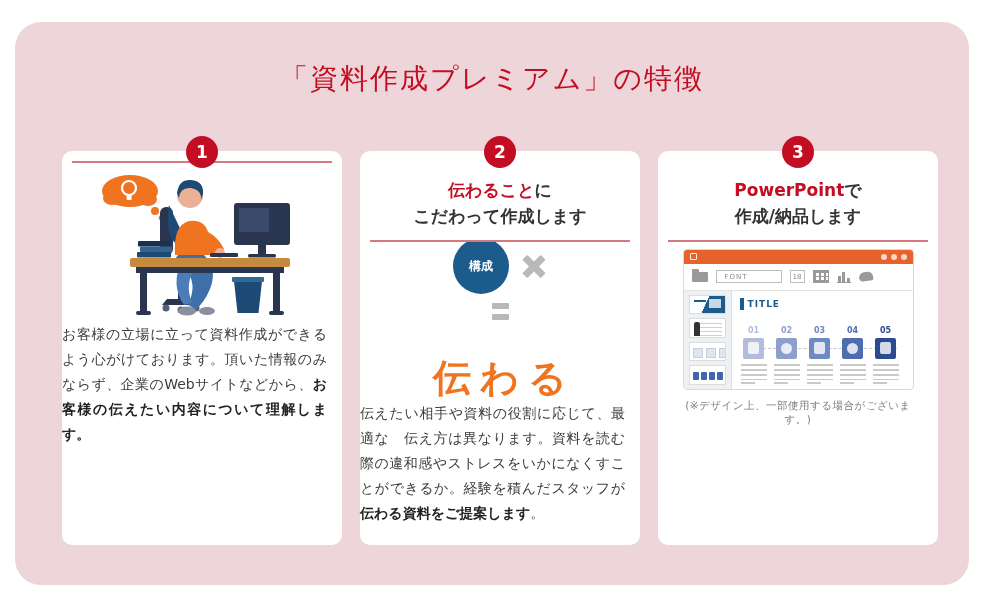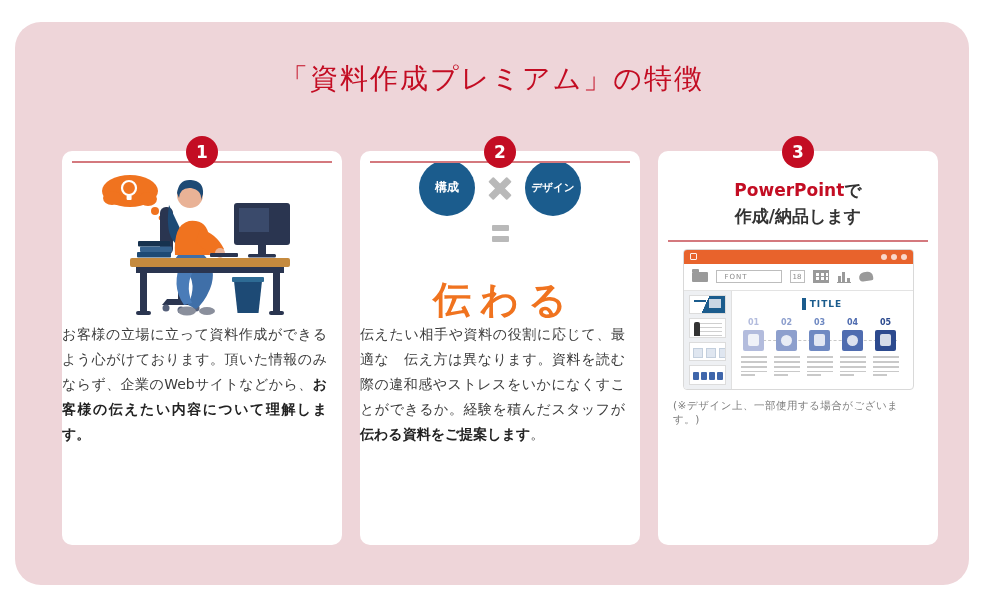--- a/index.html
+++ b/index.html
@@ -77,20 +77,21 @@
     line-height: 25px;
     color: #3c3c3c;
     text-align: justify;
   }
   .card-body b { color: #222; }
   .note {
     padding: 2px 15px 0 15px;
     font-size: 10.5px;
     color: #7d7d7d;
     letter-spacing: 0.5px;
+    text-align: center;
   }
 
   
   .diagram { display: flex; flex-direction: column; align-items: center; width: 100%; }
   .d-row { display: flex; align-items: center; justify-content: center; gap: 12px; }
   .d-circle {
     width: 56px; height: 56px;
     border-radius: 50%;
     background: var(--blue, #1b5c8d);
     color: #fff;
@@ -191,24 +192,24 @@
   .thumb.t1::after { content:""; position:absolute; right:4px; top:3px; width:12px; height:9px; background:#c9d6e4; }
   .thumb.t1::before { content:""; position:absolute; left:4px; top:4px; width:12px; height:2px; background:#1b5c8d; }
   .thumb .lines { position: absolute; right: 3px; top: 4px; width: 22px; height: 13px;
       background: repeating-linear-gradient(to bottom, #cfcfcf 0 1.5px, transparent 1.5px 4px); }
   .thumb .figure { position: absolute; left: 4px; top: 3px; width: 6px; height: 14px; background: #333; border-radius: 2px 2px 0 0; }
   .thumb .boxes { position: absolute; left: 3px; top: 5px; display: flex; gap: 3px; }
   .thumb .boxes i { width: 10px; height: 10px; background: #dfe6f0; border: 1px solid #c3cfdd; }
   .thumb .icon-row { position: absolute; left: 3px; top: 6px; display: flex; gap: 2px; }
   .thumb .icon-row i { width: 6px; height: 8px; background: #3f66ab; border-radius: 1px; }
   .ppt-main { flex: 1; padding: 7px 8px; }
-  .slide-title { display: flex; align-items: center; gap: 4px; justify-content: center; }
+  .slide-title { display: flex; align-items: center; gap: 4px; }
   .slide-title i { width: 4px; height: 12px; background: #1b5c8d; }
   .slide-title span { font-size: 9px; font-weight: bold; color: #1b5c8d; letter-spacing: 1px; }
-  .steps { display: flex; gap: 5px; margin-top: 8px; position: relative; }
+  .steps { display: flex; gap: 5px; margin-top: 16px; position: relative; }
   .steps .connector { position: absolute; left: 8px; right: 8px; top: 22px; border-top: 1px dashed #c8c8c8; }
   .step { width: 28px; display: flex; flex-direction: column; align-items: center; position: relative; }
   .step .num { font-size: 8px; font-weight: bold; margin-bottom: 3px; }
   .step .sq { width: 21px; height: 21px; border-radius: 2px; position: relative; }
   .step .sq::after { content: ""; position: absolute; left: 5px; top: 4px; width: 11px; height: 12px;
       background: rgba(255,255,255,.8); border-radius: 2px; }
   .step:nth-child(odd) .sq::after { border-radius: 50%; width: 11px; height: 11px; top: 5px; }
   .step .tl { margin-top: 5px; width: 26px; height: 16px;
       background: repeating-linear-gradient(to bottom, #c9c9c9 0 2px, transparent 2px 5px); }
   .step .tls { margin-top: 2px; width: 14px; height: 2px; background: #c9c9c9; align-self: flex-start; margin-left: 1px; }
@@ -288,27 +289,30 @@
             <path d="M152 116 L180 116 L176.5 148 L155.5 148 Z" fill="#1d4a75"></path>
             <rect x="150" y="112" width="32" height="5" rx="1" fill="#2e6b94"></rect>
           </g>
         </svg>
       </div>
       <p class="card-body"><span>お客様の立場に立って資料作成ができるよう心がけております。頂いた情報のみならず、企業のWebサイトなどから、</span><b>お客様の伝えたい内容について理解します。</b><span></span></p>
     </section>
 
     <section class="card">
       <div class="badge">2</div>
+      <h2 class="card-title">
+        <span class="hl">伝わること</span><span>に</span><br>
+        <span>こだわって作成します</span>
+      </h2>
       <hr class="rule">
       <div class="illus">
         <div class="diagram">
           <div class="d-row">
             <div class="d-circle small-text">構成</div>
             <span class="x-mark"></span>
-            <div class="d-circle tiny-text">デザイン</div>
           </div>
           <div class="eq-mark">
               <div></div>
               <div></div>
             </div>
           <div class="d-result">伝わる</div>
         </div>
       </div>
       <p class="card-body"><span>伝えたい相手や資料の役割に応じて、最適な　伝え方は異なります。資料を読む際の違和感やストレスをいかになくすことができるか。経験を積んだスタッフが</span><b>伝わる資料をご提案します</b><span>。</span></p>
     </section>

